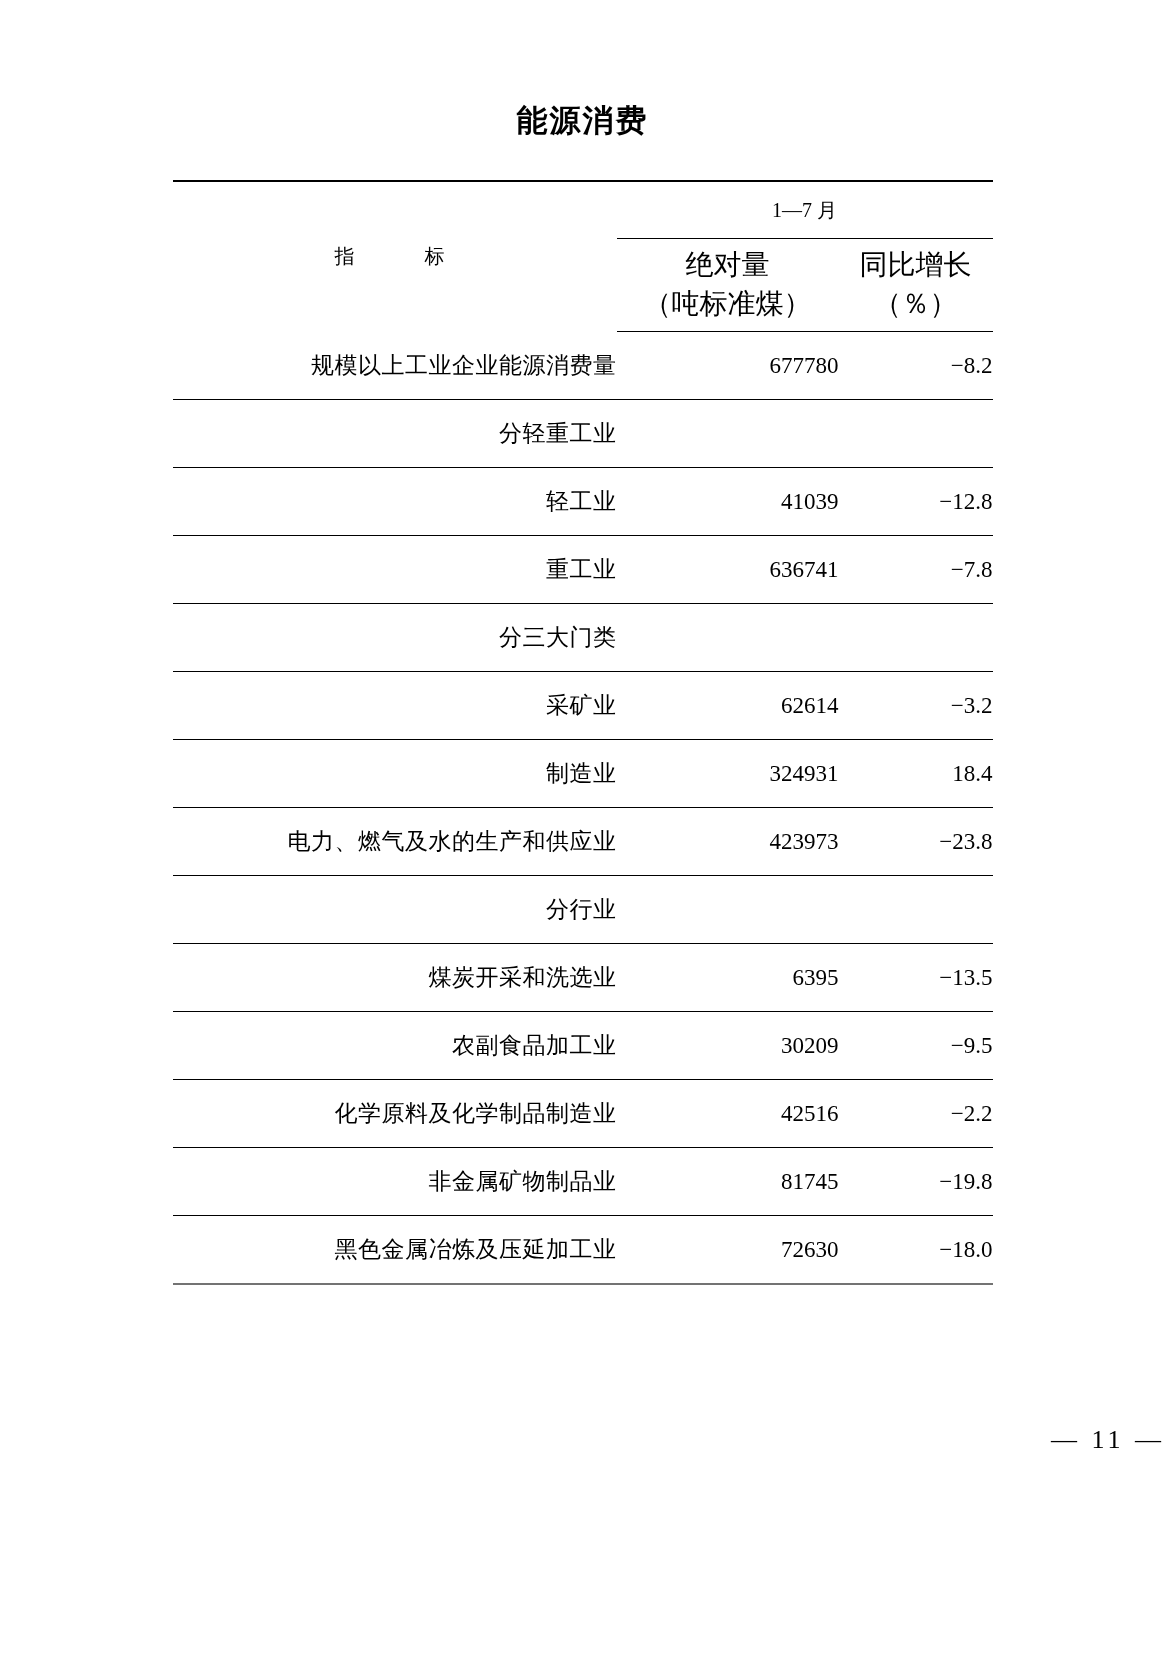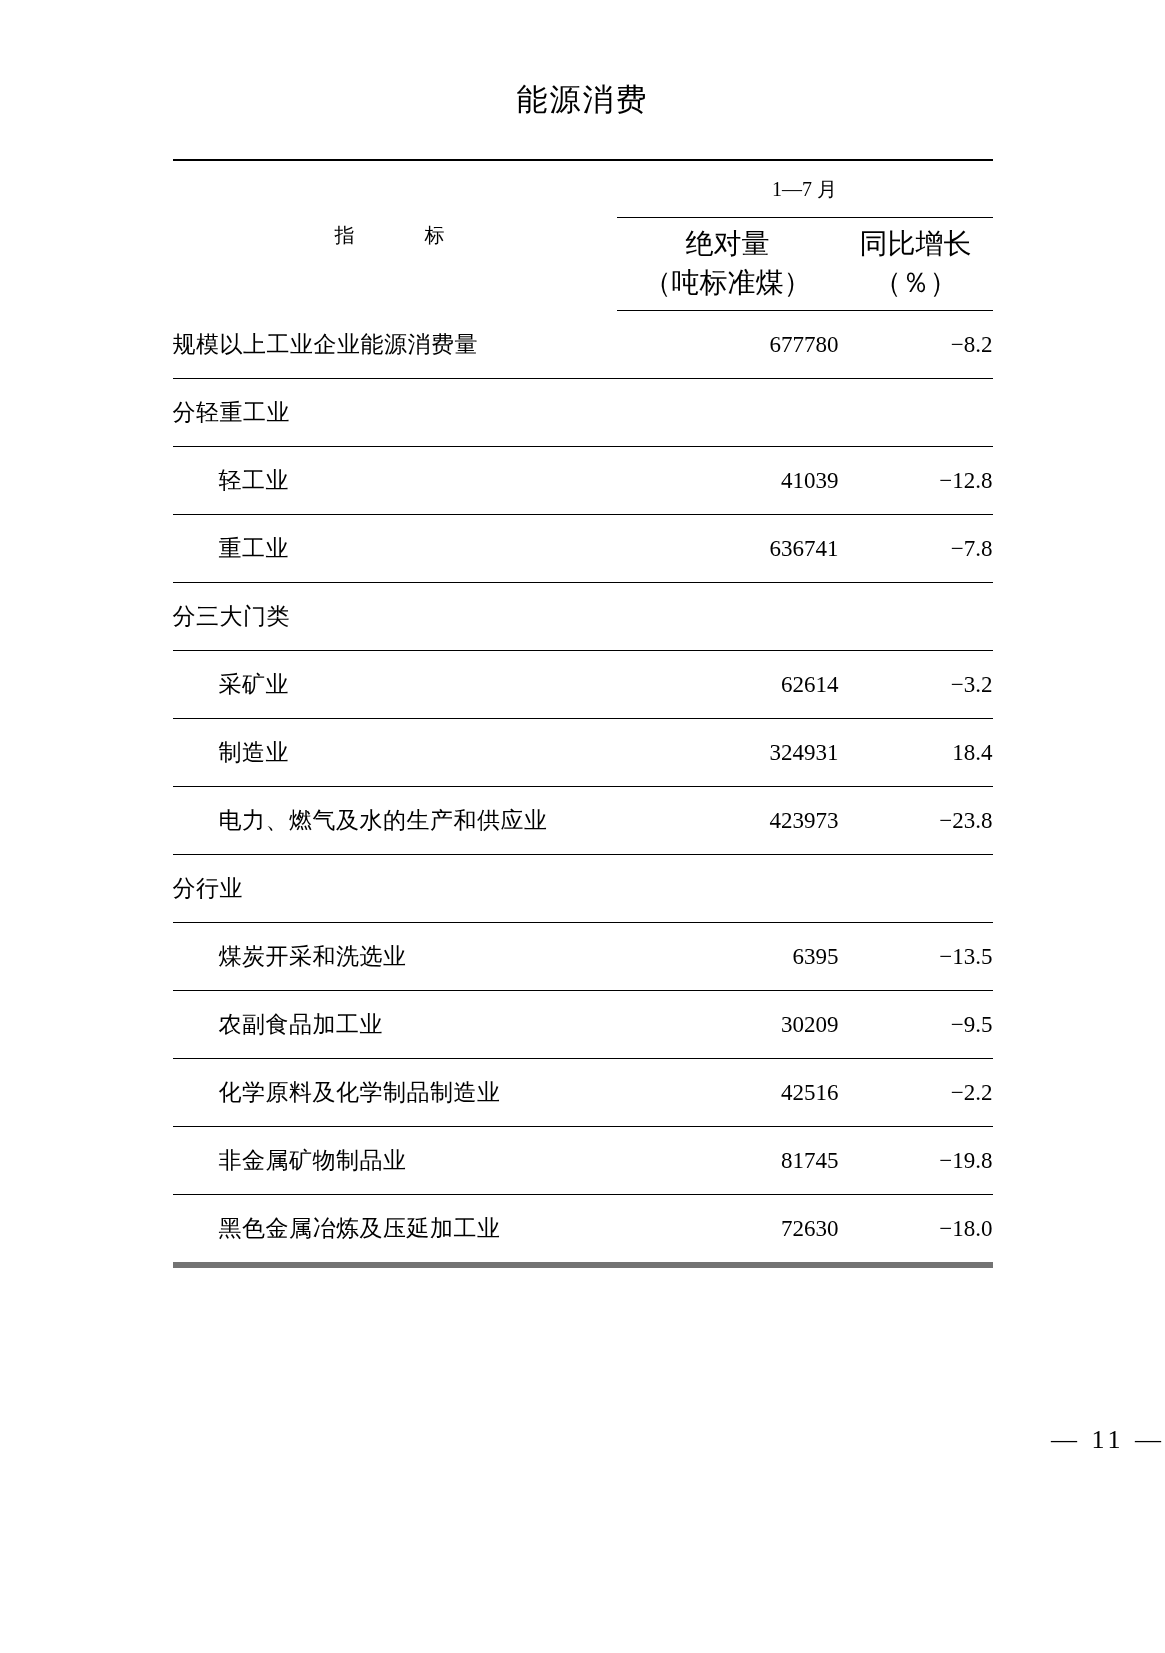--- a/index.html
+++ b/index.html
@@ -17,25 +17,25 @@
   .page {
     box-sizing: border-box;
     width: 1165px;
     height: 1653px;
     padding: 0;
     position: relative;
   }
   .doc-title {
     text-align: center;
     font-family: "Liberation Sans", "DejaVu Sans", sans-serif;
-    font-weight: normal;
+    font-weight: bold;
     font-size: 31px;
     letter-spacing: 2px;
     margin: 0;
-    padding-top: 79px;
+    padding-top: 100px;
   }
   .table-wrap {
     margin: 0 auto;
     padding-top: 38px;
     width: 820px;
   }
   table.energy {
     border-collapse: collapse;
     width: 820px;
     table-layout: fixed;
@@ -43,20 +43,21 @@
   }
   table.energy col.c-ind { width: 444px; }
   table.energy col.c-abs { width: 222px; }
   table.energy col.c-yoy { width: 154px; }
 
   table.energy td, table.energy th {
     border: 0;
     padding: 0;
     font-weight: normal;
     vertical-align: middle;
+    text-align: right;
   }
 
   
   tr.hdr-top td {
     border-top: 2px solid #000;
     border-bottom: 1px solid #000;
     height: 56px;
     text-align: center;
     font-size: 20px;
   }
@@ -89,21 +90,21 @@
     letter-spacing: 0.5px;
   }
   td.label.indent {
     padding-left: 46px;
   }
   td.num {
     text-align: right;
     padding-right: 16px;
   }
   tr.last-row td {
-    border-bottom: 6px solid #737373;
+    border-bottom: 2px solid #737373;
   }
   .page-number {
     position: absolute;
     left: 0;
     right: 0;
     bottom: 198px;
     text-align: right;
     font-size: 26px;
     letter-spacing: 4px;
   }

